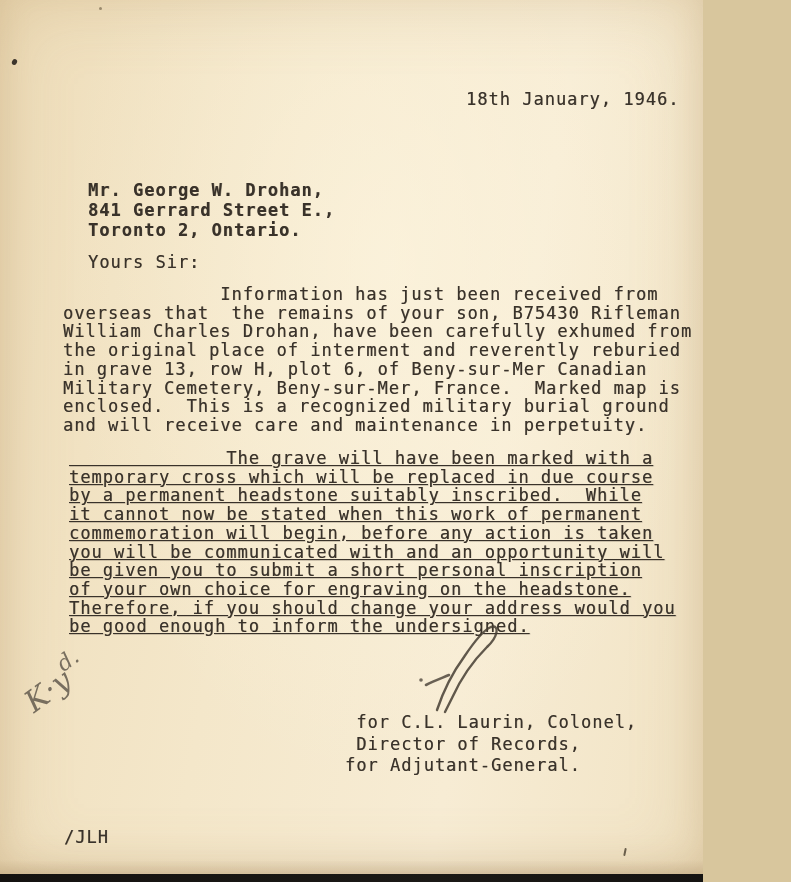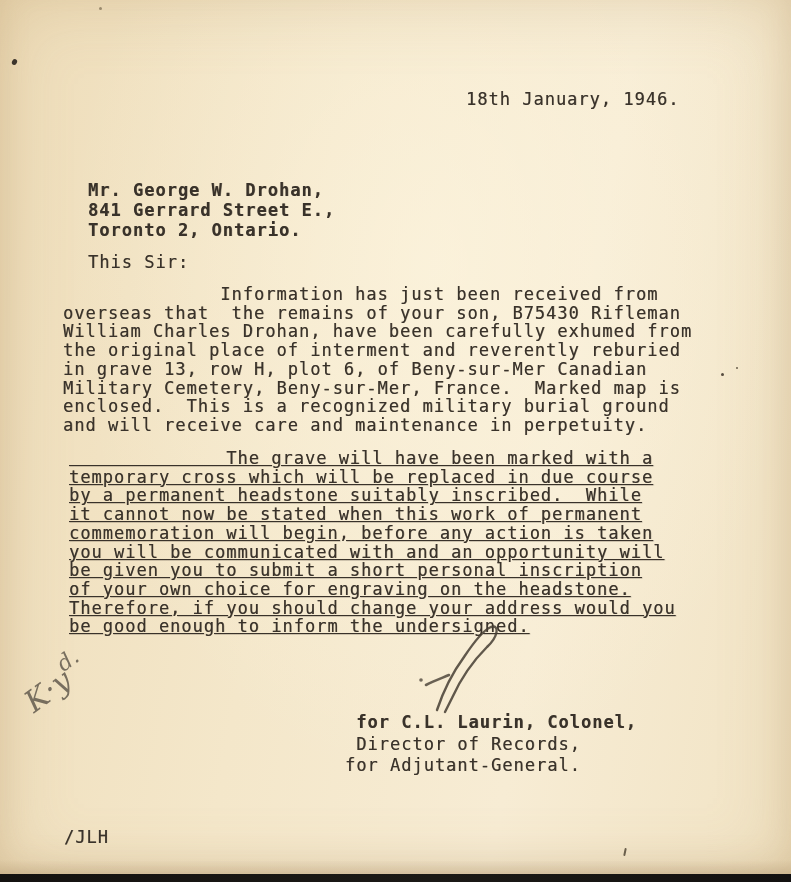--- a/index.html
+++ b/index.html
@@ -2,21 +2,21 @@
 <html><head>
 <meta charset="utf-8">
 <style>
   html,body{margin:0;padding:0;}
   body{
     width:791px;height:882px;overflow:hidden;
     font-family:"DejaVu Sans Mono", monospace;
     background:#d8c69d;
   }
   .paper{
-    position:relative;width:791px;height:882px;overflow:hidden;
+    position:relative;width:703px;height:882px;overflow:hidden;
     background:
       radial-gradient(ellipse at 55% 30%, rgba(255,248,228,0.55) 0%, rgba(255,248,228,0) 60%),
       linear-gradient(100deg,#eeddba 0%,#f4e7ca 38%,#f7ecd4 68%,#f1e3c4 100%);
     box-shadow:inset 0 0 70px rgba(186,152,100,0.30), inset 0 -18px 30px rgba(170,140,95,0.18);
     color:#39322a;
   }
   .tw{
     position:absolute;
     font-size:17px;
     letter-spacing:1px;
@@ -44,21 +44,21 @@
 <div class="paper">
 
   <div class="tw" style="left:466px;top:90px;">18th January, 1946.</div>
 
   <div>
     <div class="tw addr" style="left:88px;top:180px;">Mr. George W. Drohan,</div>
     <div class="tw addr" style="left:88px;top:200px;">841 Gerrard Street E.,</div>
     <div class="tw addr" style="left:88px;top:220px;">Toronto 2, Ontario.</div>
   </div>
 
-  <div class="tw" style="left:88px;top:253px;">This Sir:</div>
+  <div class="tw" style="left:88px;top:253px;">Yours Sir:</div>
 
   <div class="tw" style="left:63px;top:285px;">              Information has just been received from
 overseas that  the remains of your son, B75430 Rifleman
 William Charles Drohan, have been carefully exhumed from
 the original place of interment and reverently reburied
 in grave 13, row H, plot 6, of Beny-sur-Mer Canadian
 Military Cemetery, Beny-sur-Mer, France.  Marked map is
 enclosed.  This is a recognized military burial ground
 and will receive care and maintenance in perpetuity.</div>
 
@@ -74,21 +74,21 @@
 be good enough to inform the undersigned.</div>
 
 
   <svg class="annotation-svg" style="left:412px;top:612px;" width="95" height="105" viewBox="0 0 95 105">
     <path d="M25,98 C31,80 41,60 52,45 C60,33 71,18 79,15 C88,12 86,25 75,35 C63,47 49,66 40,86 L33,100" fill="none" stroke="#453d33" stroke-width="2.4" stroke-linecap="round" opacity="0.85"></path>
     <path d="M14,73 C22,69 30,66 37,63" fill="none" stroke="#453d33" stroke-width="2.6" stroke-linecap="round" opacity="0.8"></path>
     <circle cx="9" cy="68" r="1.8" fill="#453d33" opacity="0.75"></circle>
   </svg>
 
   <div class="sig-block">
-    <div class="tw" style="left:345px;top:713px;font-weight:bold;"> for C.L. Laurin, Colonel,</div>
+    <div class="tw" style="left:345px;top:713px;"> for C.L. Laurin, Colonel,</div>
     <div class="tw" style="left:345px;top:735px;"> Director of Records,</div>
     <div class="tw" style="left:345px;top:756px;">for Adjutant-General.</div>
   </div>
 
   <div class="tw" style="left:64px;top:783px;margin-top:45px;">/JLH</div>
 
   <svg class="annotation-svg" style="left:2px;top:622px;" width="115" height="115" viewBox="0 0 115 115">
     <g transform="rotate(-36 55 60)" opacity="0.82">
       <text x="18" y="72" font-family="DejaVu Serif, serif" font-style="italic" font-size="30" fill="#5e564a">K·y</text>
       <text x="66" y="56" font-family="DejaVu Serif, serif" font-style="italic" font-size="22" fill="#5e564a">d.</text>

